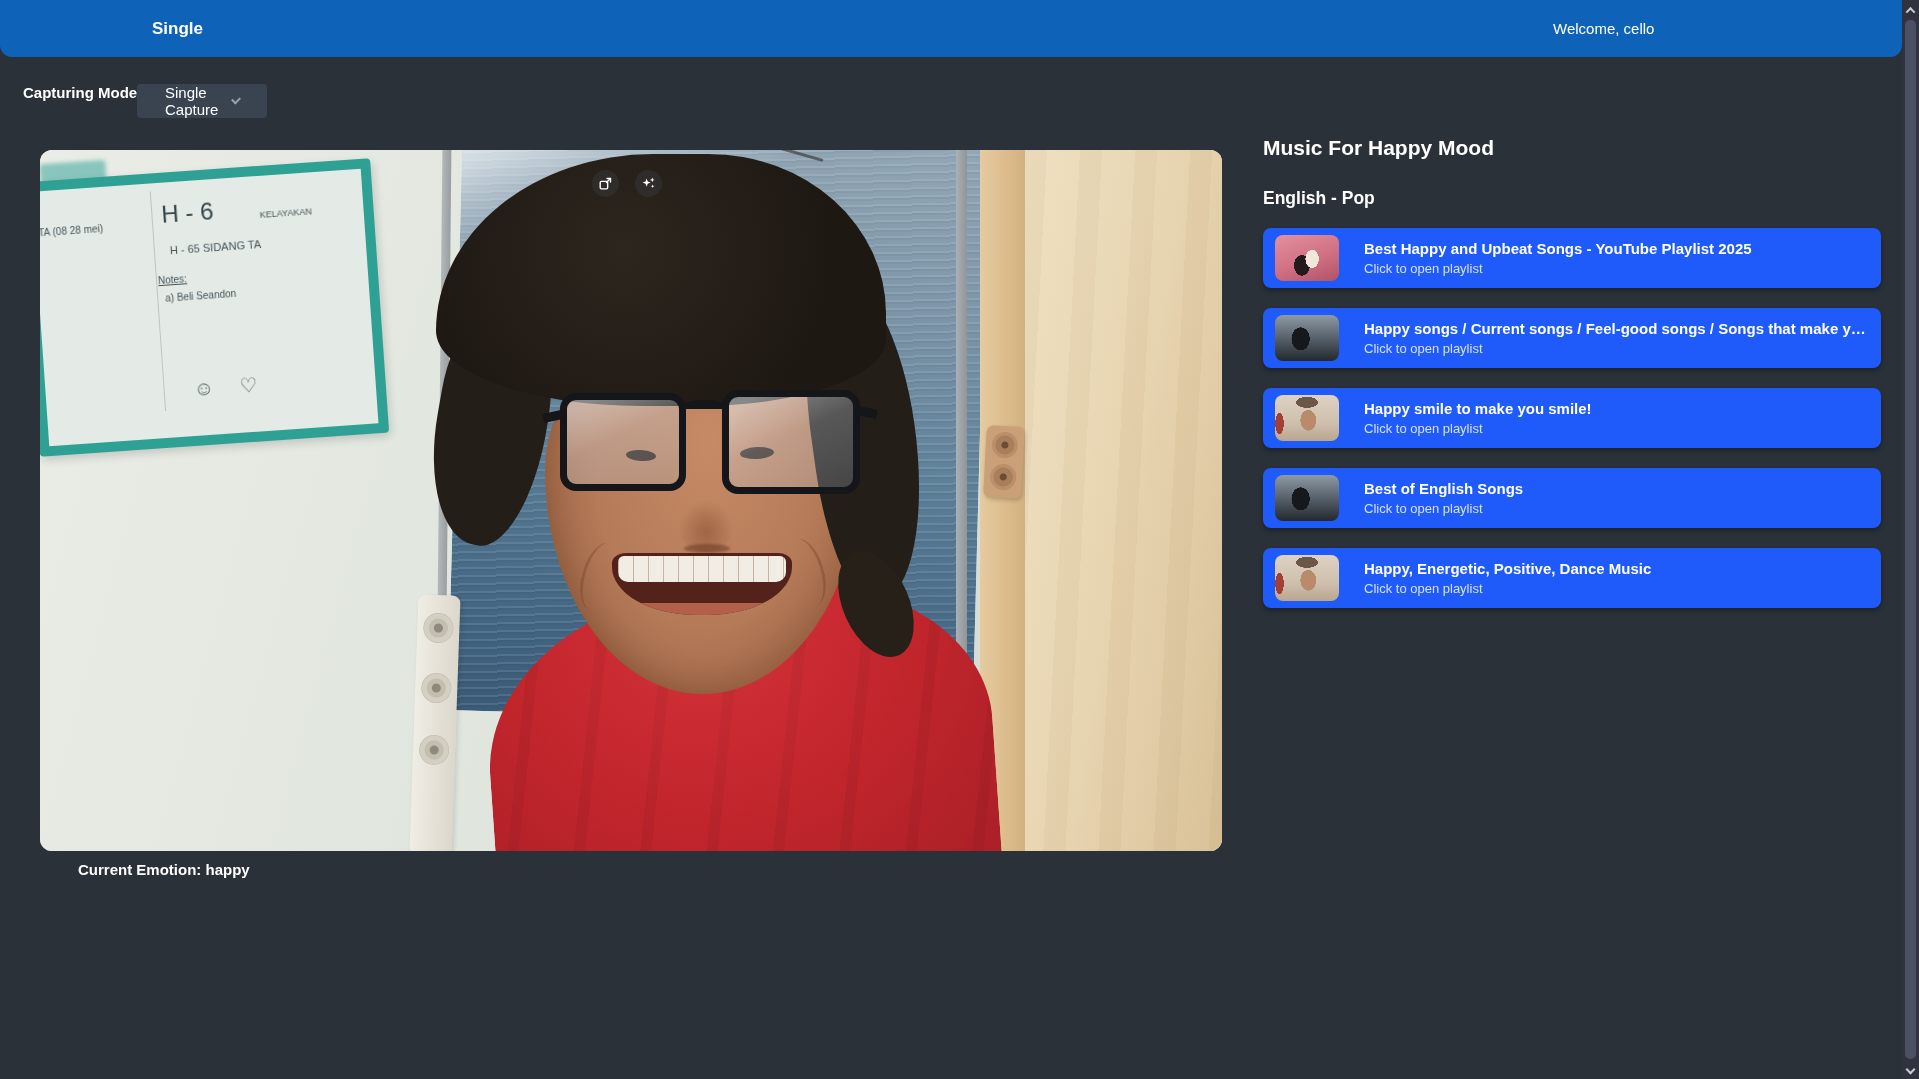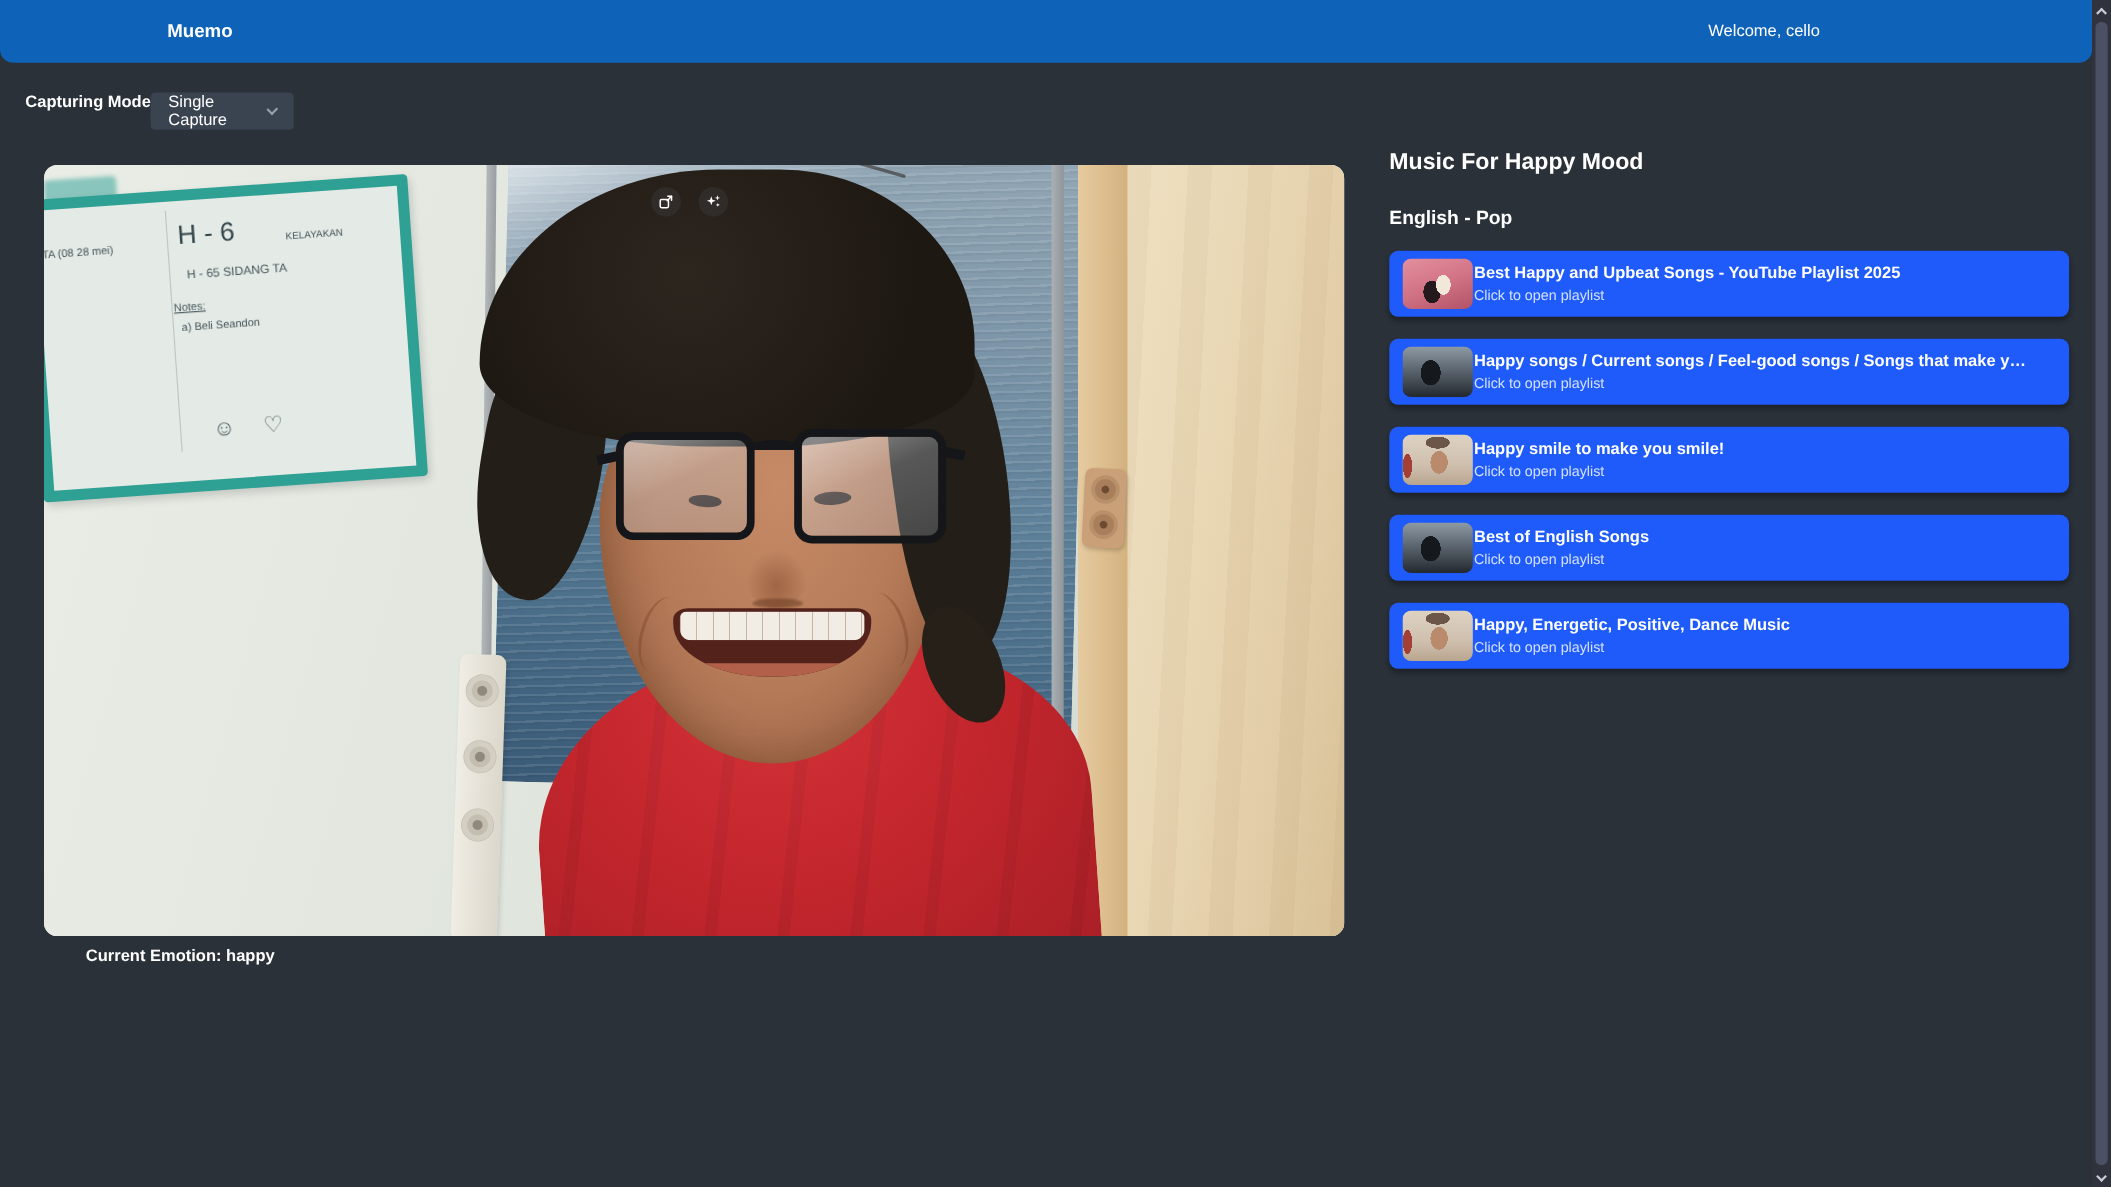--- a/index.html
+++ b/index.html
@@ -19,21 +19,21 @@
   .navbar { position:absolute; top:0; left:0; right:17px; height:57px; background:#0e63b8; border-radius:0 0 12px 12px; z-index:40; }
   .nav-brand { position:absolute; left:152px; top:0; height:57px; display:flex; align-items:center; color:#fff; font-size:17px; font-weight:bold; cursor:pointer; }
   .nav-center { position:absolute; left:895px; top:0; height:57px; transform:translateX(-50%); display:flex; align-items:center; gap:22px; color:#fff; font-size:15px; }
   .nav-link { color:#fff; text-decoration:none; cursor:pointer; }
   .nav-sep { color:#cfe0f2; }
   .nav-welcome { position:absolute; left:1553px; top:0; height:57px; display:flex; align-items:center; color:#fff; font-size:15px;text-align:right; }
 
   
   .capture-row { position:absolute; left:23px; top:84px; display:flex; align-items:center; }
   .capture-label { color:#fff; font-size:15px; font-weight:bold; }
-  .capture-select { position:absolute; left:114px; top:0; width:130px; height:34px; background:#3a4350; border-radius:4px; color:#fff; font-size:15px; display:flex; align-items:center; padding:0 16px; cursor:pointer; }
+  .capture-select { position:absolute; left:114px; top:0; width:130px; height:34px; background:#3a4350; border-radius:4px; color:#fff; font-size:15px; display:flex; align-items:center; padding:0 28px; cursor:pointer; }
   .capture-select .chevd { width:8px; height:8px; border-right:2px solid #97a1ad; border-bottom:2px solid #97a1ad; transform:rotate(45deg) translate(-1px,-1px); margin-left:auto; }
 
   
   .video { position:absolute; left:40px; top:150px; width:1182px; height:701px; border-radius:12px; overflow:hidden; background:#dfe4dc; }
   .video * { position:absolute; }
   .v-wall { inset:0; background:linear-gradient(105deg,#e9ede6 0%,#e0e5de 45%,#d8ded6 75%,#d3dad2 100%); }
   .v-teal-smudge { left:0; top:12px; width:66px; height:22px; background:rgba(58,165,155,0.55); border-radius:4px; filter:blur(2px); transform:rotate(-4deg); }
 
   .v-board { left:-10px; top:20px; width:350px; height:275px; background:#e4eae5; border:10px solid #2fa094; border-radius:4px; transform:rotate(-4deg); box-shadow:2px 4px 8px rgba(0,0,0,0.15); }
   .v-board .divider { left:118px; top:8px; width:1px; height:220px; background:#bcc7c2; }
@@ -109,21 +109,21 @@
   .v-btn svg { position:static; display:block; }
 
   
   .emotion { position:absolute; left:40px; top:861px; color:#fff; font-size:15px; font-weight:bold;margin-left:38px; }
 
   
   .music-panel { position:absolute; left:1263px; top:136px; width:618px; }
   .mp-title { color:#fff; font-size:21px; font-weight:bold; line-height:24px; }
   .mp-sub { color:#fff; font-size:17.5px; font-weight:bold; line-height:20px; margin-top:28px; }
   .mp-cards { margin-top:20px; }
-  .playlist-card { display:flex; align-items:center; gap:1px; height:60px; background:#1e5bfa; border-radius:8px; padding:12px 12px; margin-bottom:20px; cursor:pointer; box-shadow:0 3px 5px rgba(0,0,0,0.3); }
+  .playlist-card { display:flex; align-items:center; gap:25px; height:60px; background:#1e5bfa; border-radius:8px; padding:12px 12px; margin-bottom:20px; cursor:pointer; box-shadow:0 3px 5px rgba(0,0,0,0.3); }
   .thumb { flex:0 0 64px; width:64px; height:46px; border-radius:8px; background:#111; }
   .thumb[data-thumb="pink-dance"] { background:
       radial-gradient(ellipse 11px 15px at 58% 52%, #f2e8da 0 60%, rgba(0,0,0,0) 61%),
       radial-gradient(ellipse 13px 17px at 42% 66%, #241a1d 0 60%, rgba(0,0,0,0) 61%),
       linear-gradient(160deg,#e2909e 0%,#d27386 50%,#b25266 100%); }
   .thumb[data-thumb="dark-figure"] { background:
       radial-gradient(ellipse 15px 19px at 40% 52%, #15181c 0 60%, rgba(0,0,0,0) 61%),
       linear-gradient(180deg,#8d99a3 0%,#5d6771 45%,#23282e 100%); }
   .thumb[data-thumb="face"] { background:
       radial-gradient(ellipse 7px 18px at 7% 62%, #a33f35 0 60%, rgba(0,0,0,0) 61%),
@@ -131,21 +131,21 @@
       radial-gradient(ellipse 18px 9px at 50% 16%, #6b5648 0 60%, rgba(0,0,0,0) 61%),
       linear-gradient(180deg,#ded2c3 0%,#cfc0ae 60%,#b9a58f 100%); }
   .pc-text { flex:1; min-width:0; }
   .pc-title { color:#fff; font-size:15px; font-weight:bold; white-space:nowrap; overflow:hidden; text-overflow:ellipsis; }
   .pc-sub { color:#d6e1ff; font-size:13px; margin-top:4px; }
 </style>
 </head>
 <body>
 
 <div class="navbar">
-  <div class="nav-brand">Muemo</div>
+  <div class="nav-brand">Single</div>
   <div class="nav-welcome">Welcome, cello</div>
 </div>
 
 <div class="capture-row">
   <span class="capture-label">Capturing Mode:</span>
   <div class="capture-select">
     <span>Single Capture</span>
     <span class="chevd"></span>
   </div>
 </div>

